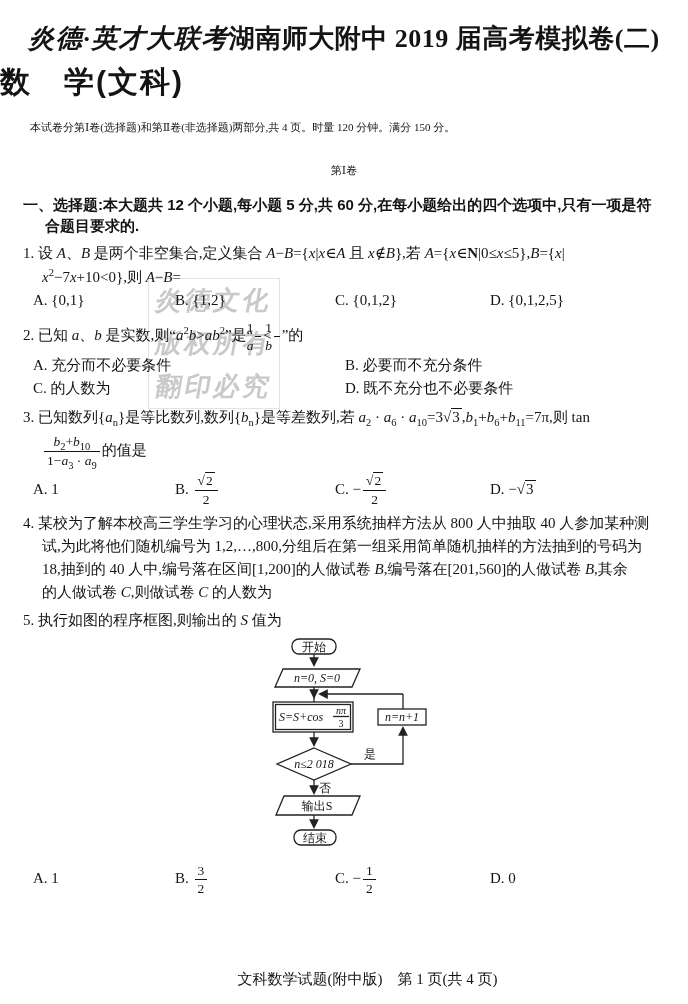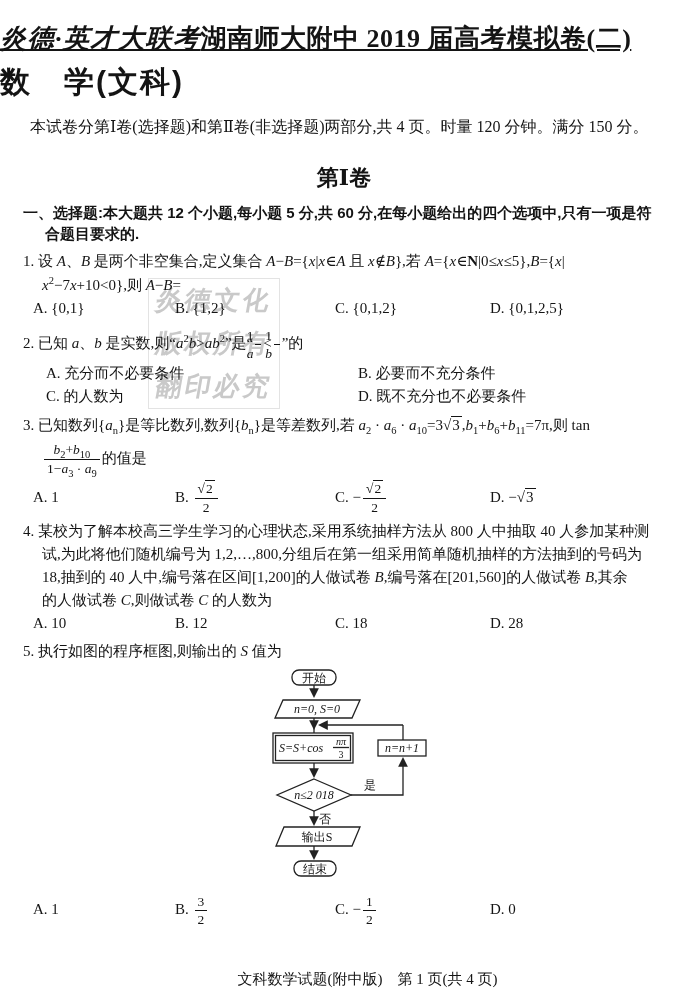--- a/index.html
+++ b/index.html
@@ -6,42 +6,42 @@
   body {
     width:688px; height:1004px;
     background:#ffffff; color:#141414;
     font-family:"Liberation Serif","DejaVu Serif",serif;
     font-size:15px;
     position:relative; overflow:hidden;
   }
   .page { position:relative; z-index:1; }
 
   
-  .title { text-align:left; margin-top:22px; font-size:26px; font-weight:700; line-height:34px; letter-spacing:.5px; white-space:nowrap;text-decoration:underline; }
+  .title { text-align:center; margin-top:22px; font-size:26px; font-weight:700; line-height:34px; letter-spacing:.5px; white-space:nowrap; }
   .title .brand { font-style:italic; font-weight:900; letter-spacing:1.5px; }
   .subject { text-align:left; margin-top:6px; font-size:30px; font-weight:900; line-height:40px;
              font-family:"Liberation Sans","DejaVu Sans",sans-serif; letter-spacing:2px; }
   .authors { text-align:center; margin-top:9px; font-size:18px; font-weight:700; line-height:22px;
              font-family:"Liberation Sans","DejaVu Sans",sans-serif; }
-  .paper-info { margin:14px 14px 0 30px; font-size:16px; line-height:22px; }
+  .paper-info { margin:14px 14px 0 30px; font-size:11px; line-height:22px; }
 
   
-  .part-title { text-align:center; margin-top:28px; font-size:22px; font-weight:700; line-height:24px; }
+  .part-title { text-align:center; margin-top:20px; font-size:11px; font-weight:400; line-height:24px; }
   .section-head { margin-top:12px; font-weight:700; font-size:15px; line-height:21px;
                   font-family:"Liberation Sans","DejaVu Sans",sans-serif; padding:0 10px 0 23px; }
   .section-head .cont { padding-left:22px; }
 
   
   .q { margin-top:5px; }
   .q-first { padding-left:39px; text-indent:-16px; line-height:24px; padding-right:12px; }
   .q-cont  { padding-left:42px; line-height:24px; padding-right:12px; }
   .q-tall  { line-height:36px; }
   .opts4 { display:grid; grid-template-columns:142px 160px 155px auto; padding-left:33px; line-height:23px; }
   .opts4.tall { line-height:36px; }
-  .opts2 { display:grid; grid-template-columns:312px auto; padding-left:46px; line-height:23px; }
+  .opts2 { display:grid; grid-template-columns:312px auto; padding-left:33px; line-height:23px; }
 
   
   i { font-style:italic; }
   sup,sub { font-size:10.5px; line-height:0; }
   .frac { display:inline-block; vertical-align:middle; text-align:center; font-size:13.5px; margin:0 2px; }
   .frac .fnum { display:block; border-bottom:1px solid #141414; padding:0 3px 1px; line-height:1.15; }
   .frac .fden { display:block; padding:1px 3px 0; line-height:1.15; }
   .sqrt { white-space:nowrap; }
   .sqv { border-top:1px solid #141414; padding:0 2px 0 1px; }
 
@@ -119,26 +119,20 @@
       <span>C. −<span class="frac"><span class="fnum"><span class="sqrt">√<span class="sqv">2</span></span></span><span class="fden">2</span></span></span>
       <span>D. −<span class="sqrt">√<span class="sqv">3</span></span></span>
     </div>
   </div>
 
   <div class="q">
     <div class="q-first" style="line-height:23px;">4. 某校为了解本校高三学生学习的心理状态,采用系统抽样方法从 800 人中抽取 40 人参加某种测</div>
     <div class="q-cont" style="line-height:23px;">试,为此将他们随机编号为 1,2,…,800,分组后在第一组采用简单随机抽样的方法抽到的号码为</div>
     <div class="q-cont" style="line-height:23px;">18,抽到的 40 人中,编号落在区间[1,200]的人做试卷 <i>B</i>,编号落在[201,560]的人做试卷 <i>B</i>,其余</div>
     <div class="q-cont" style="line-height:23px;">的人做试卷 <i>C</i>,则做试卷 <i>C</i> 的人数为</div>
-    <div class="opts4">
-      <span>A. 10</span>
-      <span>B. 12</span>
-      <span>C. 18</span>
-      <span>D. 28</span>
-    </div>
   </div>
 
   <div class="q">
     <div class="q-first" style="line-height:23px;">5. 执行如图的程序框图,则输出的 <i>S</i> 值为</div>
   </div>
 
   <div class="flow">
     <svg width="190" height="218" viewBox="0 0 190 218">
       <defs>
         <marker id="arr" viewBox="0 0 10 10" refX="8" refY="5" markerWidth="7.5" markerHeight="7.5" orient="auto">

